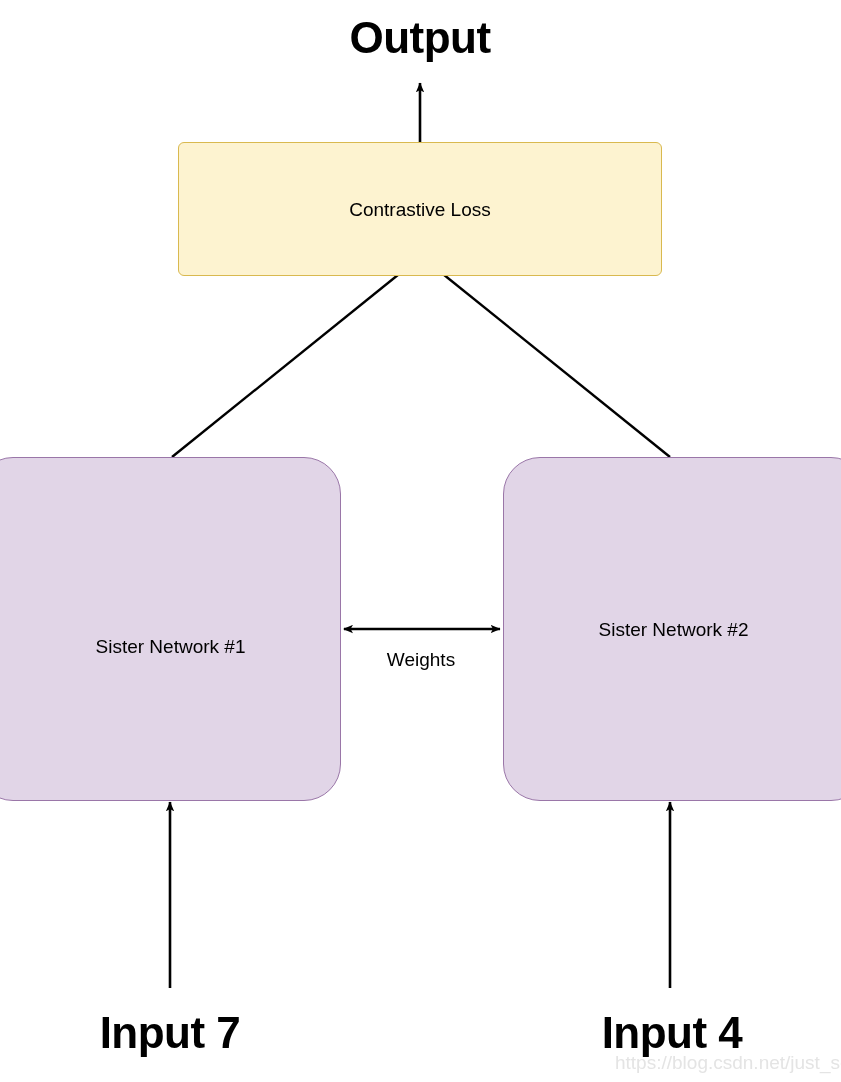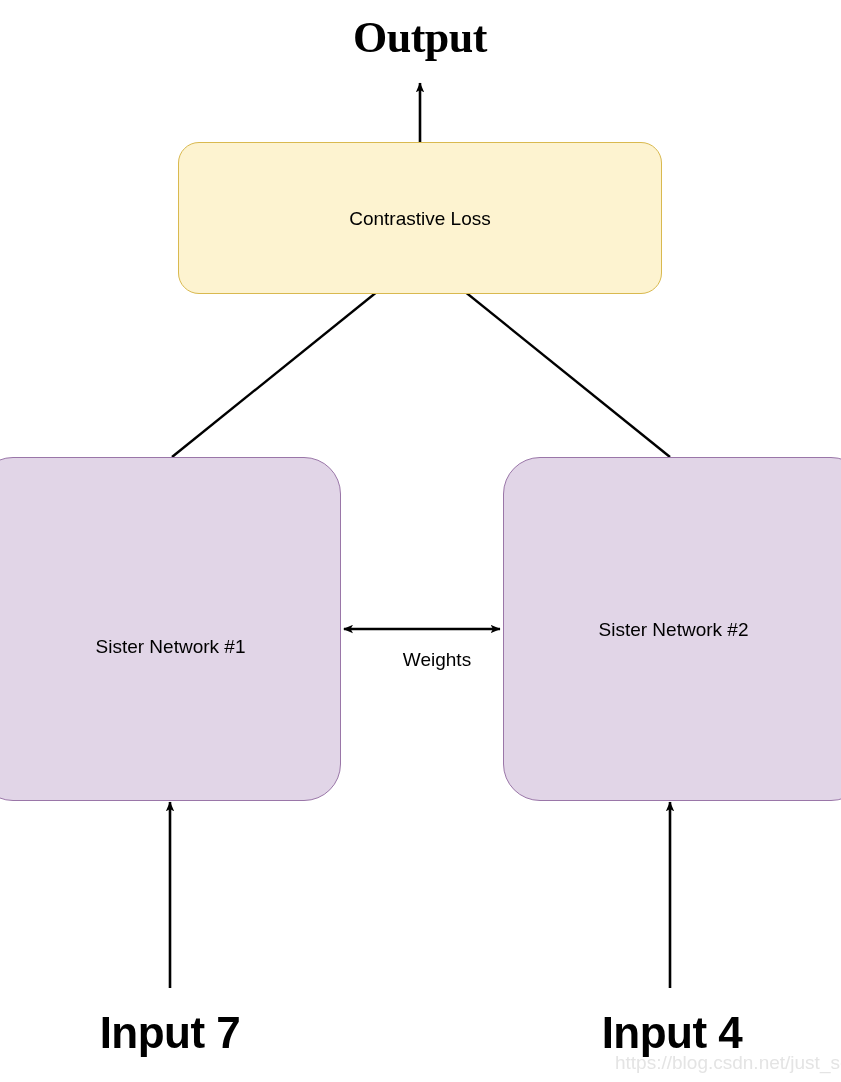--- a/index.html
+++ b/index.html
@@ -33,21 +33,20 @@
     line-height: 52px;
     letter-spacing: -0.5px;
     color: #000000;
     white-space: nowrap;
     text-align: center;
   }
   #output-title {
     left: 0;
     top: 12px;
     width: 840px;
-    font-family: Liberation Serif, serif;
   }
   #input1-label {
     left: 0px;
     top: 1007px;
     width: 340px;
   }
   #input2-label {
     left: 503px;
     top: 1007px;
     width: 338px;
@@ -64,24 +63,24 @@
     font-size: 19px;
     line-height: 23px;
     color: #000000;
     text-align: center;
   }
 
   #loss-box {
     left: 178px;
     top: 142px;
     width: 484px;
-    height: 152px;
+    height: 134px;
     background: #fdf3d0;
     border: 1.6px solid #d9b94f;
-    border-radius: 21px;
+    border-radius: 6px;
   }
 
   .sister-box {
     top: 457px;
     height: 344px;
     background: #e1d5e7;
     border: 1.6px solid #9a76a8;
     border-radius: 37px;
   }
   #sister-box-1 {
@@ -99,21 +98,20 @@
   #weights-label {
     position: absolute;
     left: 341px;
     top: 648px;
     width: 160px;
     text-align: center;
     font-family: "Liberation Sans", sans-serif;
     font-size: 19px;
     line-height: 23px;
     color: #000000;
-    margin-left: 16px;
   }
 
   
   #watermark {
     position: absolute;
     left: 615px;
     top: 1052px;
     font-family: "Liberation Sans", sans-serif;
     font-size: 19px;
     line-height: 22px;

